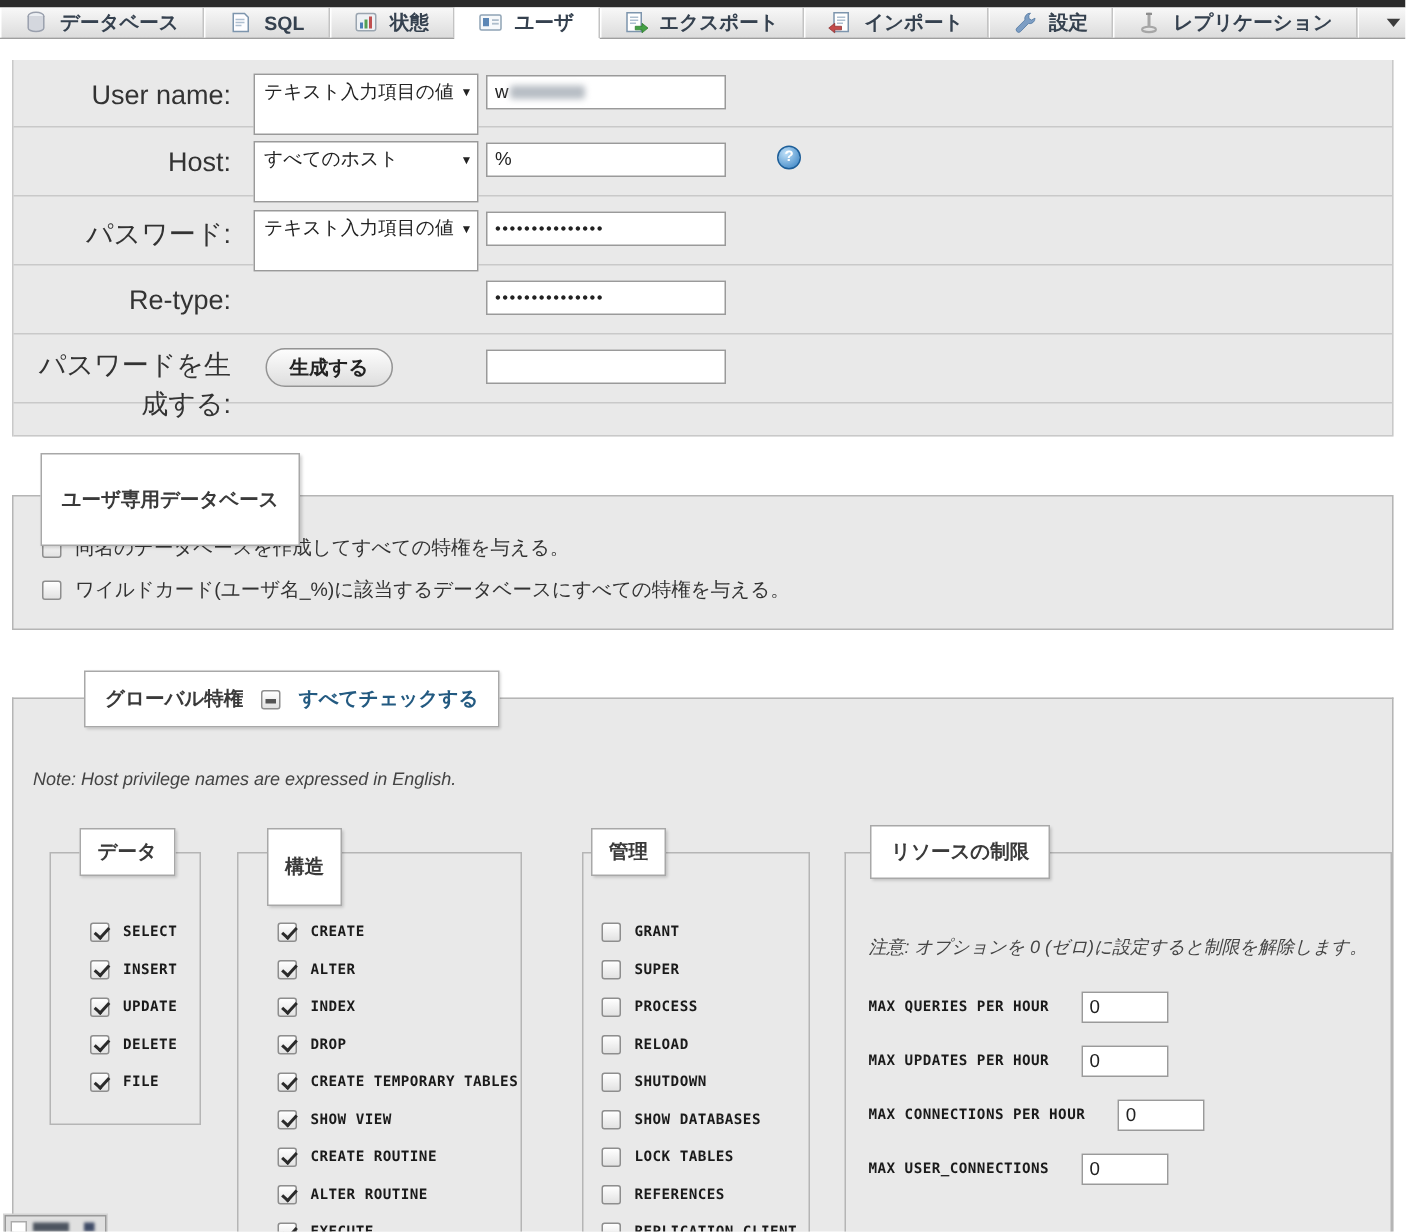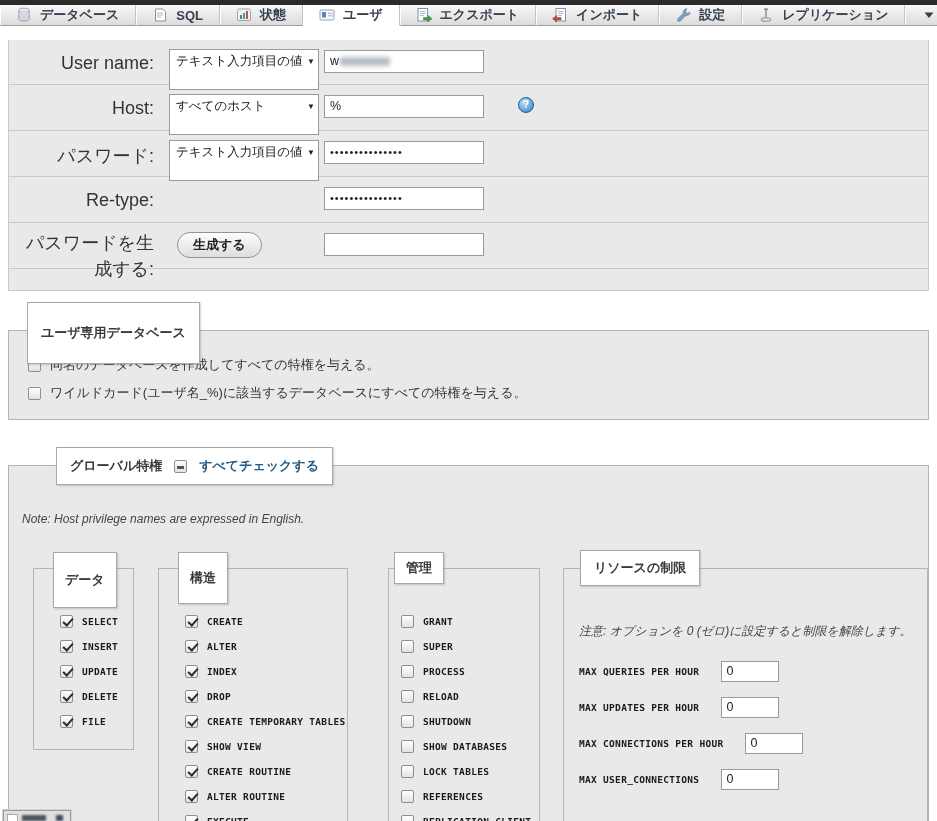--- a/index.html
+++ b/index.html
@@ -313,21 +313,21 @@
     <div class="prow">
         <span class="checkbox checked"></span>
         <span class="mono">DELETE</span>
       </div>
     <div class="prow">
         <span class="checkbox checked"></span>
         <span class="mono">FILE</span>
       </div>
   </div>
 </div>
-<div class="legendbox" style="left:53px; top:552px; padding:18px 11px;">データ</div>
+<div class="legendbox" style="left:53px; top:552px; padding:6px 11px;">データ</div>
 
 <div class="fbox noborder-bottom" style="left:158px; top:568px; width:190px; height:260px;">
   <div class="pcol">
     <div class="prow">
         <span class="checkbox checked"></span>
         <span class="mono">CREATE</span>
       </div>
     <div class="prow">
         <span class="checkbox checked"></span>
         <span class="mono">ALTER</span>

